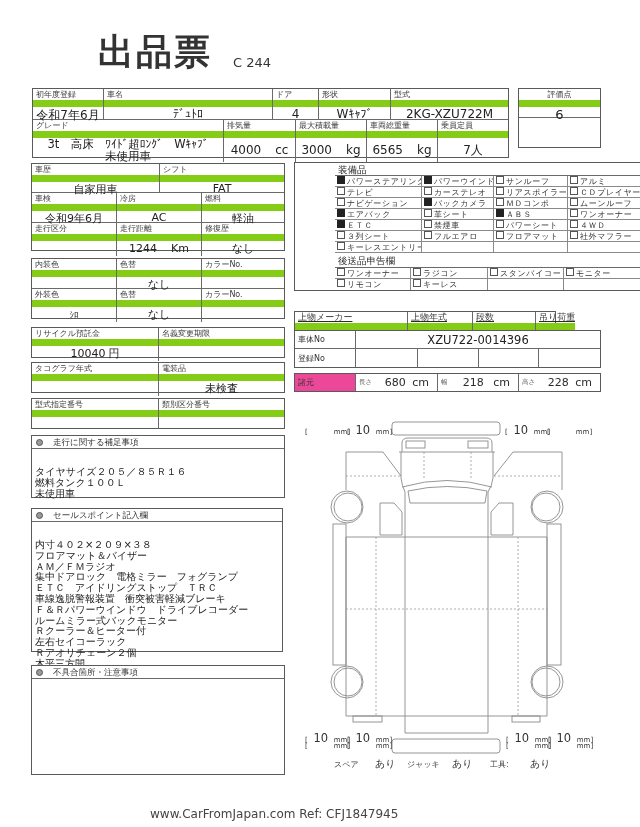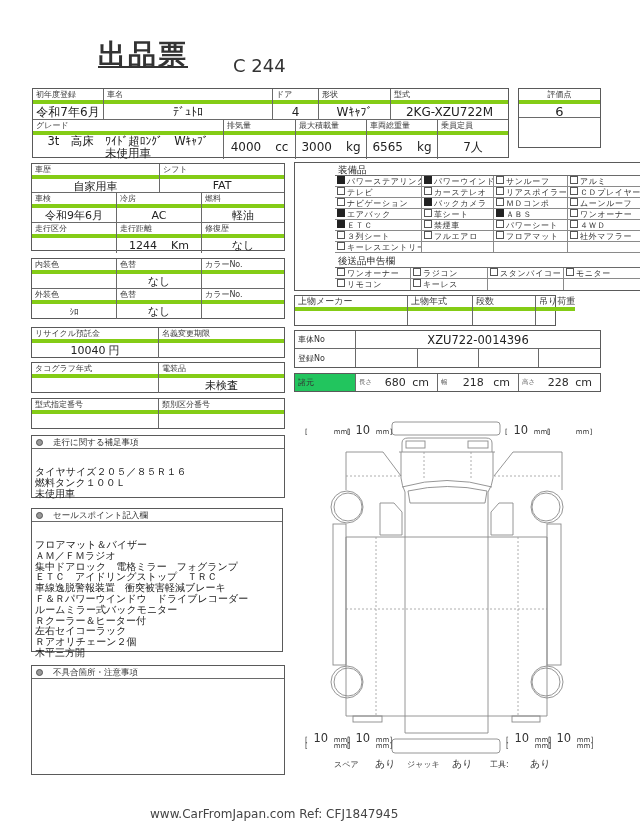--- a/index.html
+++ b/index.html
@@ -1,47 +1,47 @@
 <!DOCTYPE html>
 <html><head>
 <meta charset="utf-8">
 <style>
   html,body{margin:0;padding:0;}
   body{width:640px;height:827px;position:relative;background:#fff;overflow:hidden;
        font-family:"DejaVu Sans",sans-serif;color:#2a2a2a;}
   .abs{position:absolute;}
-  .title{left:98px;top:36px;font-size:28px;font-weight:bold;letter-spacing:2px;color:#333;text-decoration:underline;}
-  .lot{left:233px;top:55px;font-size:18px;color:#333;}
+  .title{left:98px;top:28px;font-size:36px;font-weight:bold;letter-spacing:2px;color:#333;}
+  .lot{left:233px;top:55px;font-size:13px;color:#333;}
   .box{position:absolute;border:1px solid #5a5a5a;box-sizing:border-box;display:flex;flex-direction:column;background:#fff;}
   .row{display:flex;box-sizing:border-box;border-bottom:1px solid #6a6a6a;flex:none;}
   .row.last{border-bottom:none;flex:1;}
   .cell{display:flex;flex-direction:column;box-sizing:border-box;border-right:1px solid #6a6a6a;flex:none;}
   .cell.last{border-right:none;flex:1;}
-  .h{flex:none;height:11px;line-height:11px;font-size:8px;color:#3a3a3a;padding-left:3px;border-bottom:4px solid #84cc16;white-space:nowrap;overflow:hidden;}
+  .h{flex:none;height:11px;line-height:11px;font-size:8px;color:#3a3a3a;padding-left:3px;border-bottom:7px solid #84cc16;white-space:nowrap;overflow:hidden;}
   .v{flex:1;display:flex;align-items:center;justify-content:center;font-size:11px;color:#222;white-space:nowrap;}
   .v.big{font-size:12px;}
   .v .unit{margin-left:14px;}
   .v.wrap{white-space:normal;text-align:center;line-height:12px;padding:0 6px;font-size:11.5px;}
   .rate-score{font-size:13px;}
   
   .eqrow{display:flex;height:11px;border-bottom:1px solid #8a8a8a;box-sizing:border-box;flex:none;}
   .eq{font-size:8px;letter-spacing:0.6px;padding-left:2px;line-height:10px;border-right:1px solid #8a8a8a;box-sizing:border-box;white-space:nowrap;overflow:hidden;flex:none;color:#333;}
   .eq.last{border-right:none;flex:1;}
   .cb{display:inline-block;width:6px;height:6px;border:1px solid #555;margin-right:2px;vertical-align:0px;box-sizing:content-box;}
   .cb[data-checked="true"]{background:#222;border-color:#222;}
   .eqhead{height:13px;line-height:13px;font-size:9.5px;padding-left:3px;border-bottom:1px solid #6a6a6a;box-sizing:border-box;flex:none;}
   .eqhead2{height:15px;line-height:15px;font-size:9.5px;padding-left:3px;border-bottom:1px solid #6a6a6a;box-sizing:border-box;flex:none;}
   
   .notes{position:absolute;border:1px solid #5a5a5a;box-sizing:border-box;background:#fff;}
   .sec-h{height:12px;line-height:12px;font-size:8.5px;border-bottom:1px solid #6a6a6a;padding-left:4px;color:#333;}
   .bullet{display:inline-block;width:5px;height:5px;border-radius:50%;background:#999;border:1.5px solid #555;margin-right:10px;vertical-align:-1px;}
   .lines{padding:2px 3px;font-size:10px;line-height:10.8px;color:#222;margin-top:16px;}
   
   .lbl-side{flex:none;width:61px;box-sizing:border-box;border-right:1px solid #6a6a6a;font-size:8px;display:flex;align-items:center;padding-left:3px;color:#333;}
-  .lbl-side.gray{background:#22c55e;}
+  .lbl-side.gray{background:#ec4899;}
   .dim{display:flex;align-items:center;box-sizing:border-box;border-right:1px solid #6a6a6a;flex:none;font-size:11px;}
   .dim.last{border-right:none;flex:1;}
   .dim .dl{font-size:6.5px;color:#555;margin:0 6px 0 3px;}
   .dim .dn{flex:1;text-align:center;}
   .dim .du{margin-right:8px;}
   
   .mmgrp{position:absolute;white-space:nowrap;font-size:7px;color:#333;}
   .mmb{display:inline-block;width:42px;}
   .mmb::before{content:"[";}
   .mmb::after{content:"]";}
@@ -249,20 +249,21 @@
     <div>燃料タンク１００Ｌ</div>
     <div>未使用車</div>
   </div>
 </div>
 
 <div class="notes" style="left:31px;top:508px;width:252px;height:144px;">
   <div class="sec-h">
     <span class="bullet"></span><span>セールスポイント記入欄</span>
   </div>
   <div class="lines">
+    <div>内寸４０２×２０９×３８</div>
     <div>フロアマット＆バイザー</div>
     <div>ＡＭ／ＦＭラジオ</div>
     <div>集中ドアロック　電格ミラー　フォグランプ</div>
     <div>ＥＴＣ　アイドリングストップ　ＴＲＣ</div>
     <div>車線逸脱警報装置　衝突被害軽減ブレーキ</div>
     <div>Ｆ＆Ｒパワーウインドウ　ドライブレコーダー</div>
     <div>ルームミラー式バックモニター</div>
     <div>Ｒクーラー＆ヒーター付</div>
     <div>左右セイコーラック</div>
     <div>Ｒアオリチェーン２個</div>
@@ -331,21 +332,21 @@
     <div class="eq last"><span class="cb" data-checked="false"></span><span>モニター</span></div>
   </div>
   <div class="eqrow" style="border-bottom:none;flex:1">
     <div class="eq" style="width:76px"><span class="cb" data-checked="false"></span><span>リモコン</span></div>
     <div class="eq" style="width:77px"><span class="cb" data-checked="false"></span><span>キーレス</span></div>
     <div class="eq" style="width:76px"></div>
     <div class="eq last"></div>
   </div>
 </div>
 
-<div class="box" style="left:294px;top:295px;width:262px;height:31px;">
+<div class="box" style="left:294px;top:311px;width:262px;height:31px;text-decoration:underline;">
   <div class="row last">
     <div class="cell" style="width:113px">
       <div class="h" style="font-size:9px">上物メーカー</div>
       <div class="v"></div>
     </div>
     <div class="cell" style="width:65px">
       <div class="h" style="font-size:9px">上物年式</div>
       <div class="v"></div>
     </div>
     <div class="cell" style="width:63px">

